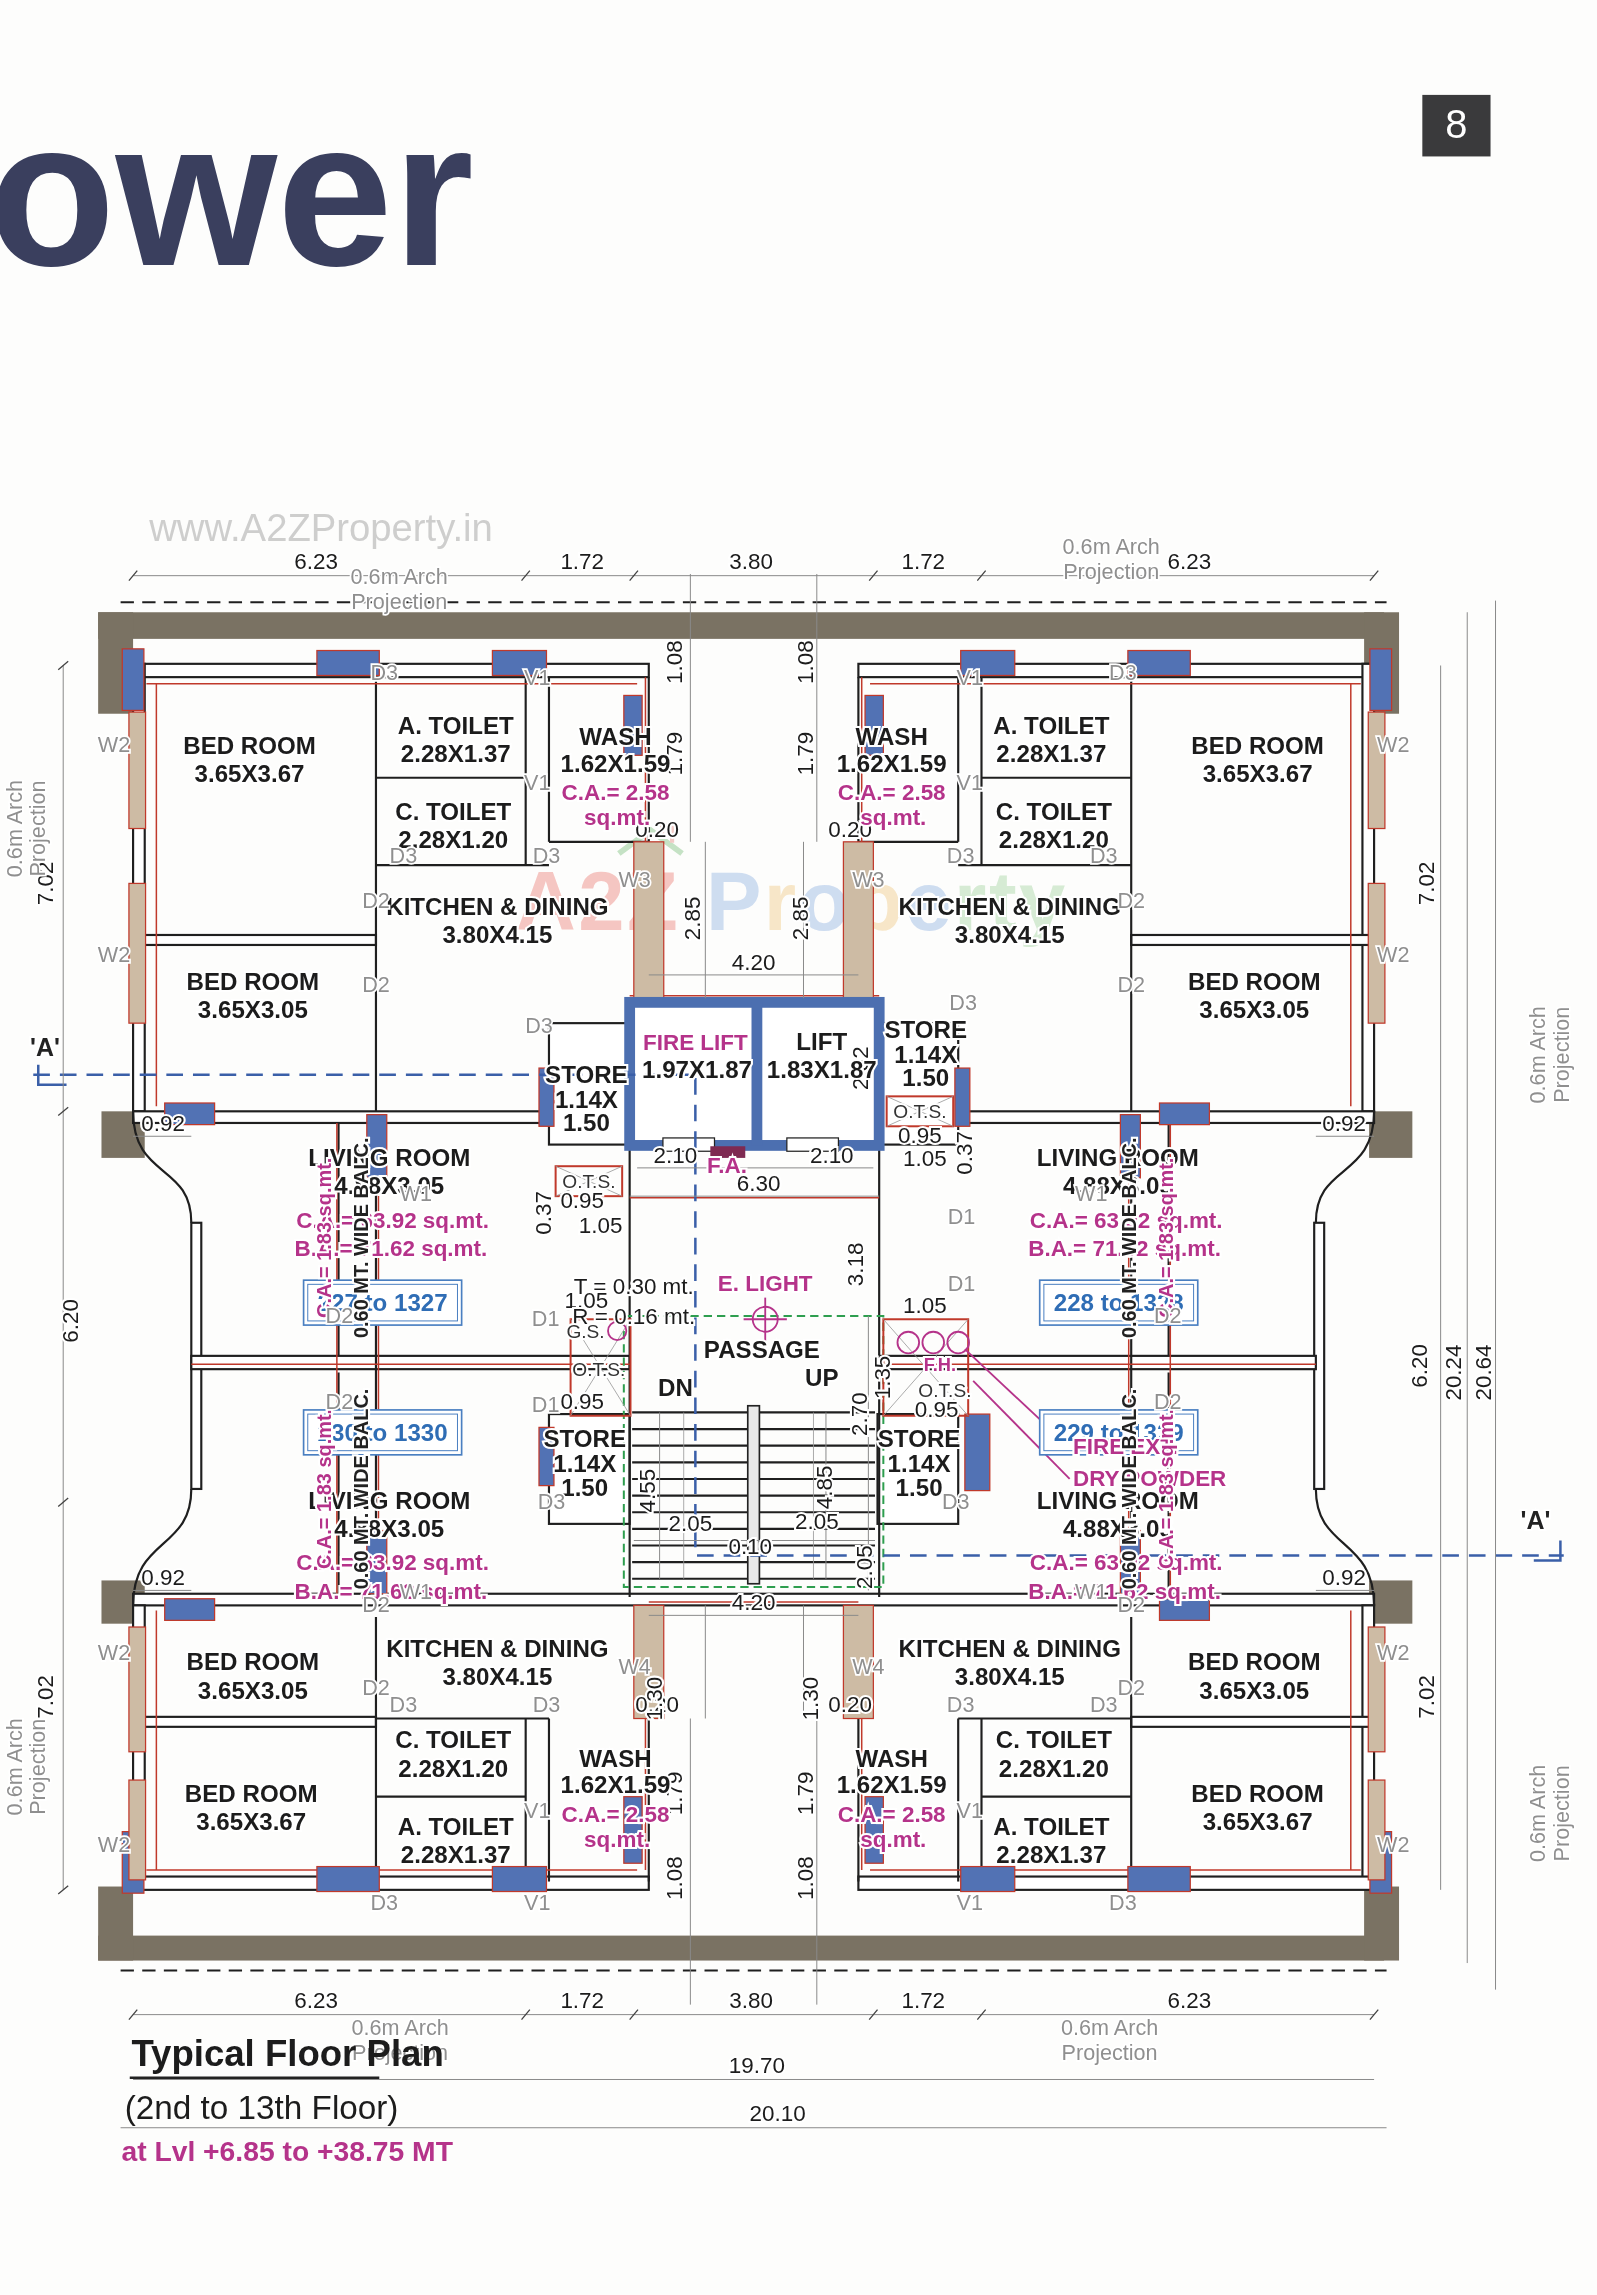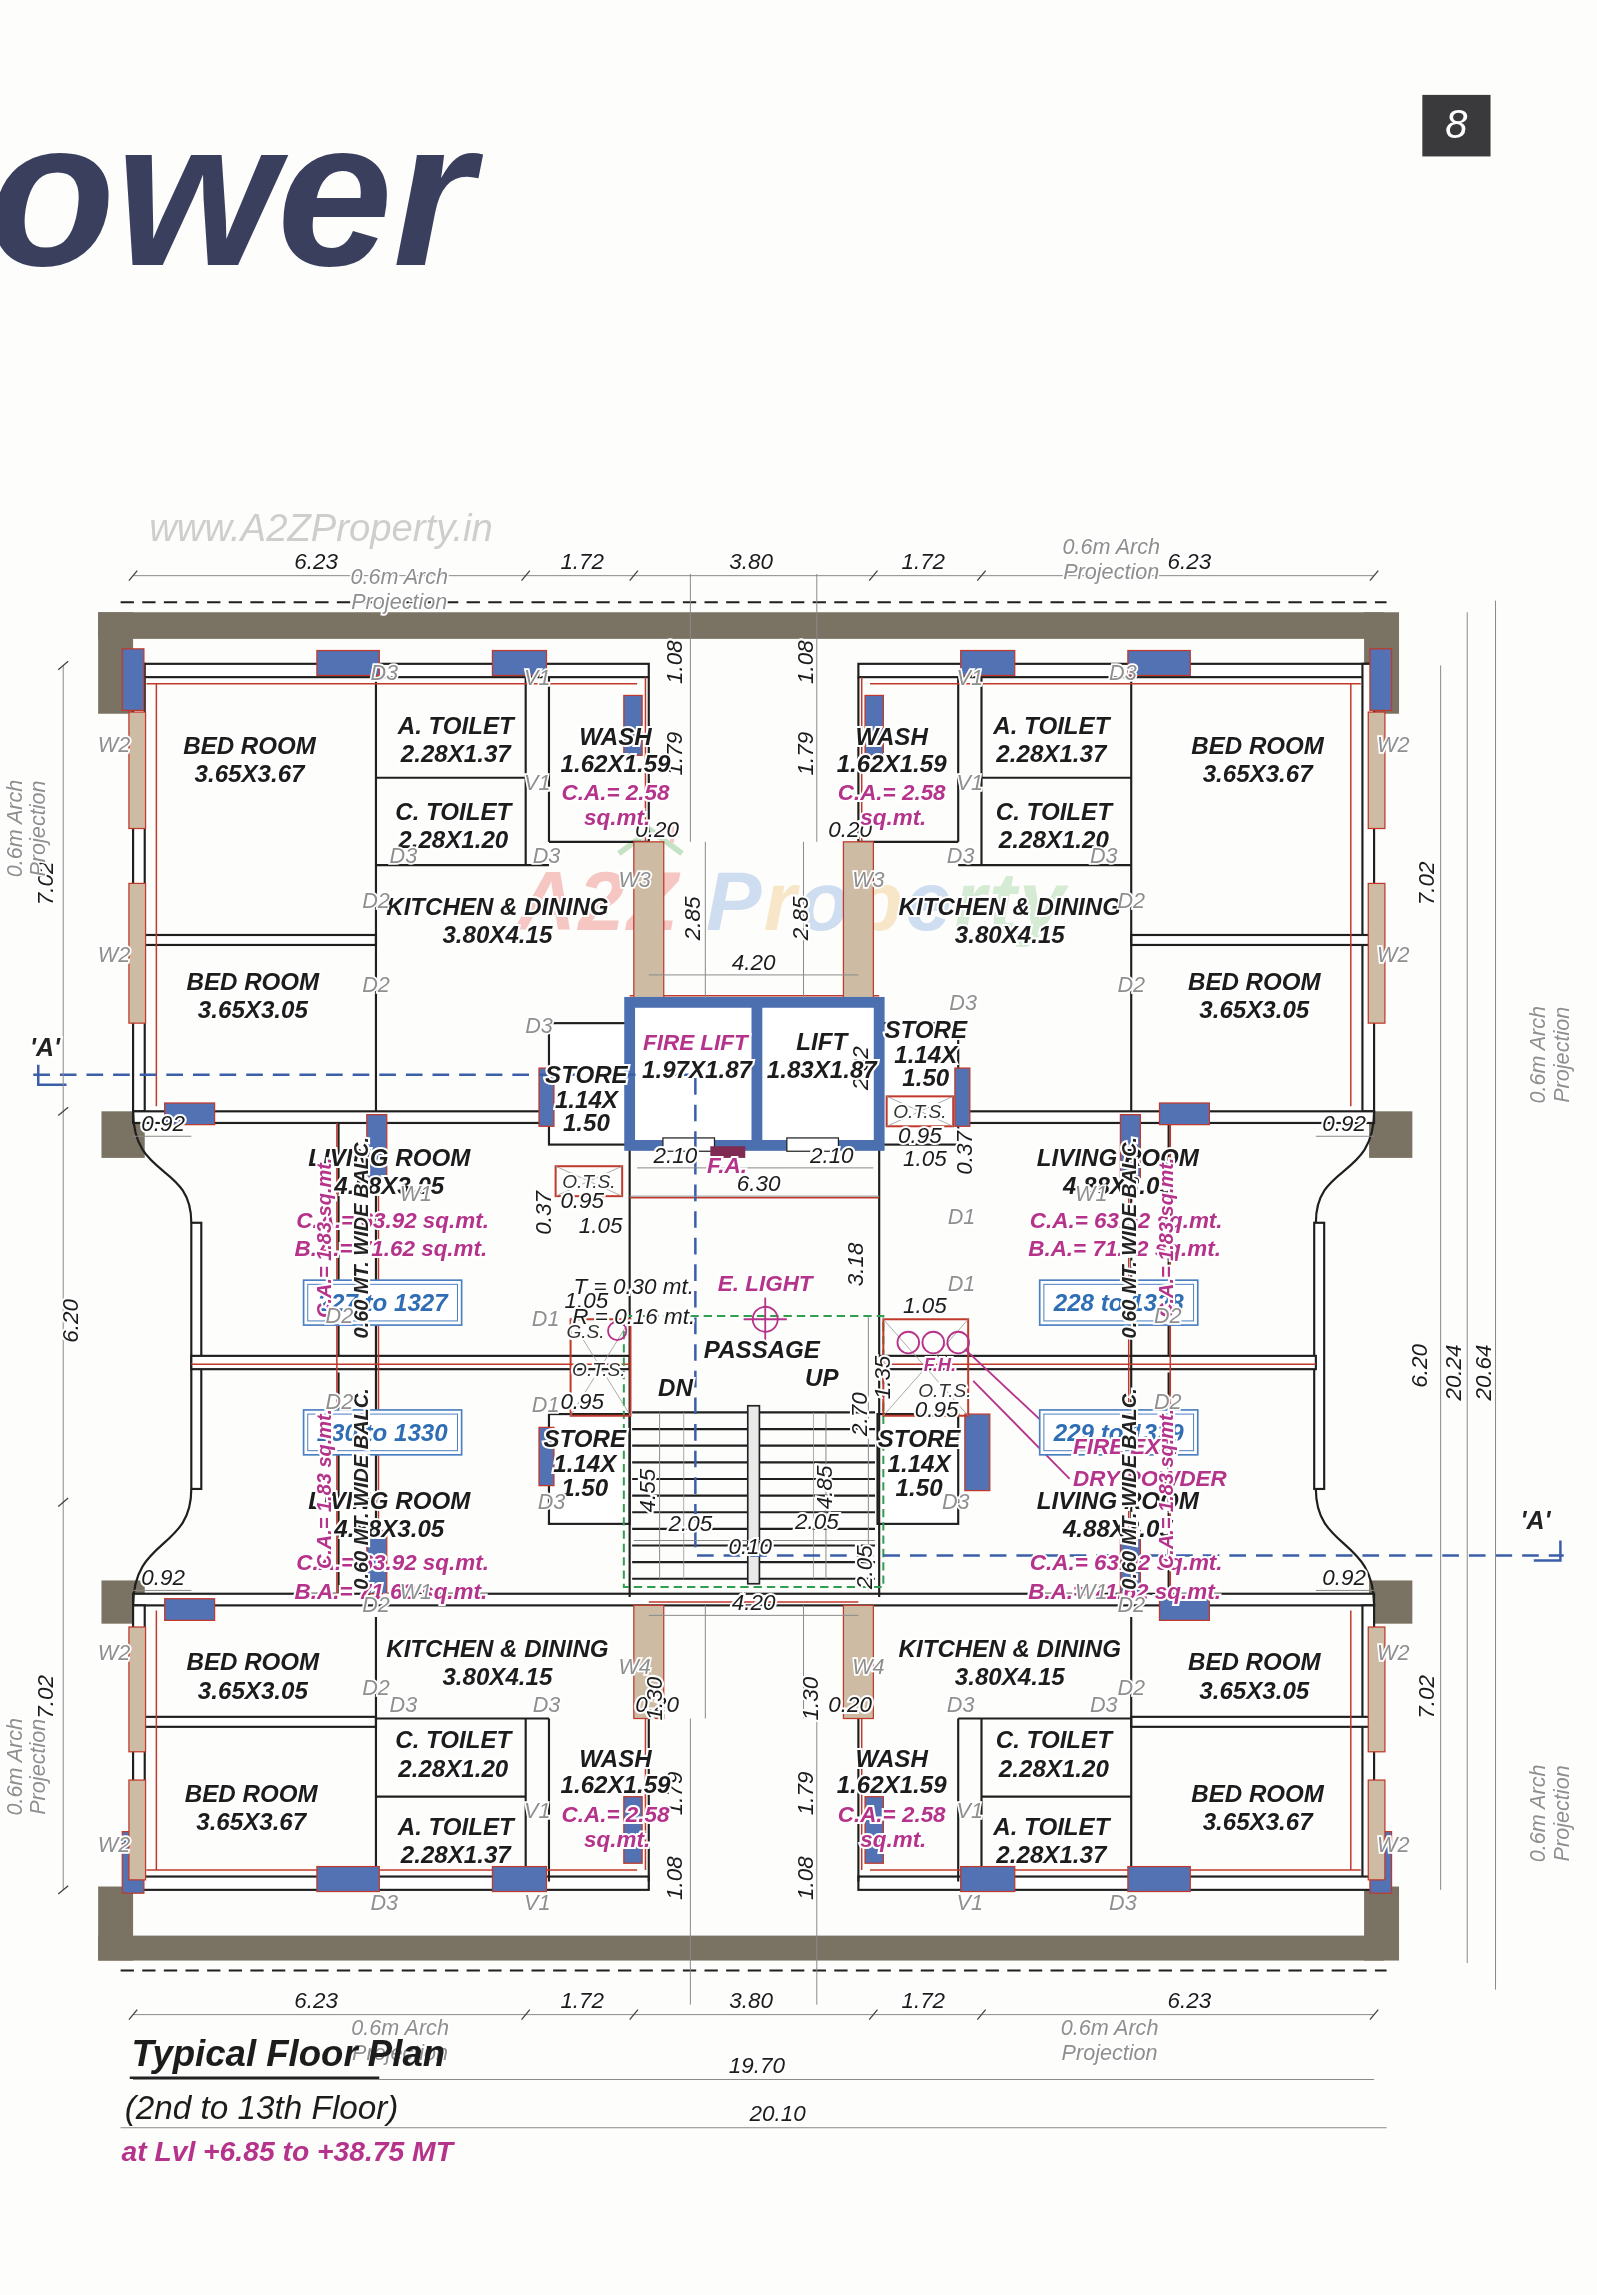--- a/index.html
+++ b/index.html
@@ -1,17 +1,17 @@
 <!DOCTYPE html>
 <html style="font-size:13.3px"><head>
 <meta charset="utf-8">
 <style>
   html,body{margin:0;padding:0;background:#ffffff;}
   #page{position:relative;width:1597px;height:2295px;background:#fdfdfc;overflow:hidden;
-        font-family:"Liberation Sans", sans-serif;font-style:italic;}
+        font-family:"Liberation Sans", sans-serif;}
   svg{position:absolute;left:0;top:0;}
   svg text{text-anchor:middle;fill:#1c1c1c;paint-order:stroke;stroke:#ffffff;stroke-width:5px;
            font-family:"Liberation Sans", sans-serif;}
   .t-d{font-size:27px;}
   .t-dr{font-size:27px;}
   .t-r{font-size:29px;font-weight:bold;}
   .t-m{font-size:27px;font-weight:bold;fill:#b5338a;}
   .t-ms{font-size:27px;font-weight:bold;fill:#b5338a;text-anchor:start;}
   .t-msm{font-size:22px;font-weight:bold;fill:#b5338a;}
   .t-mr{font-size:24px;font-weight:bold;fill:#b5338a;}

